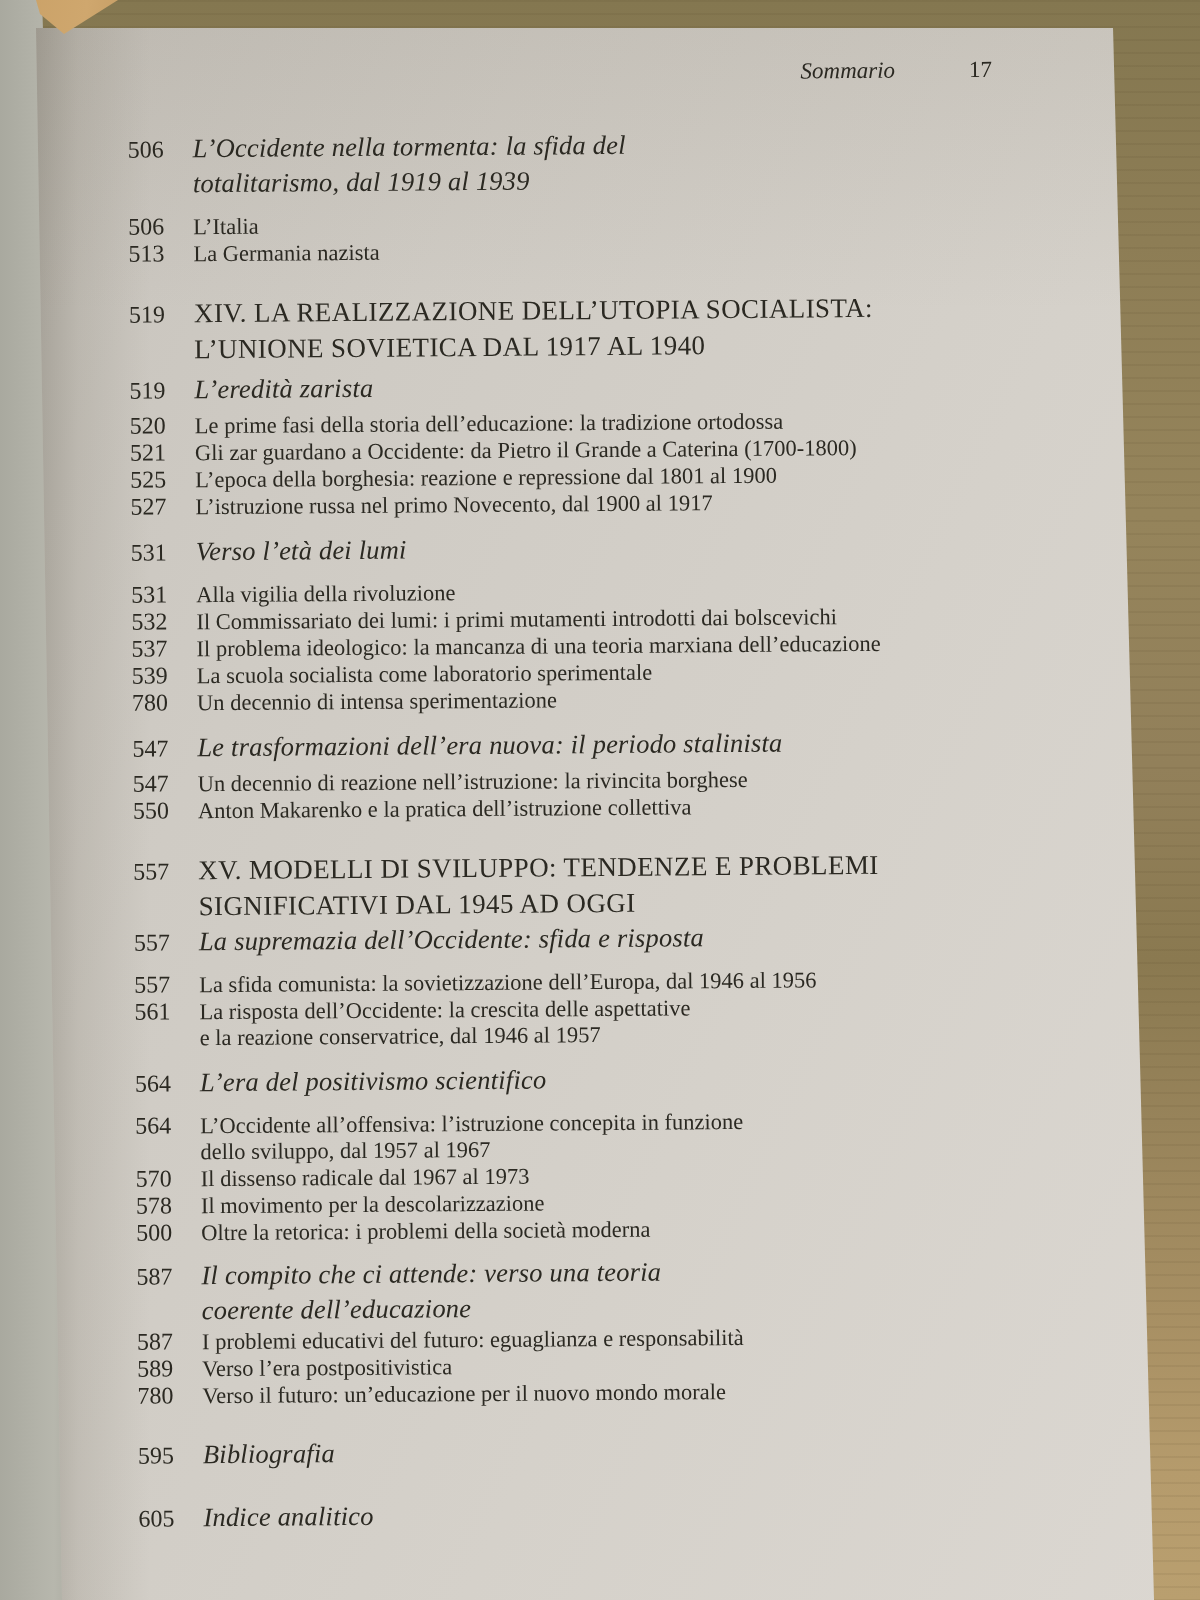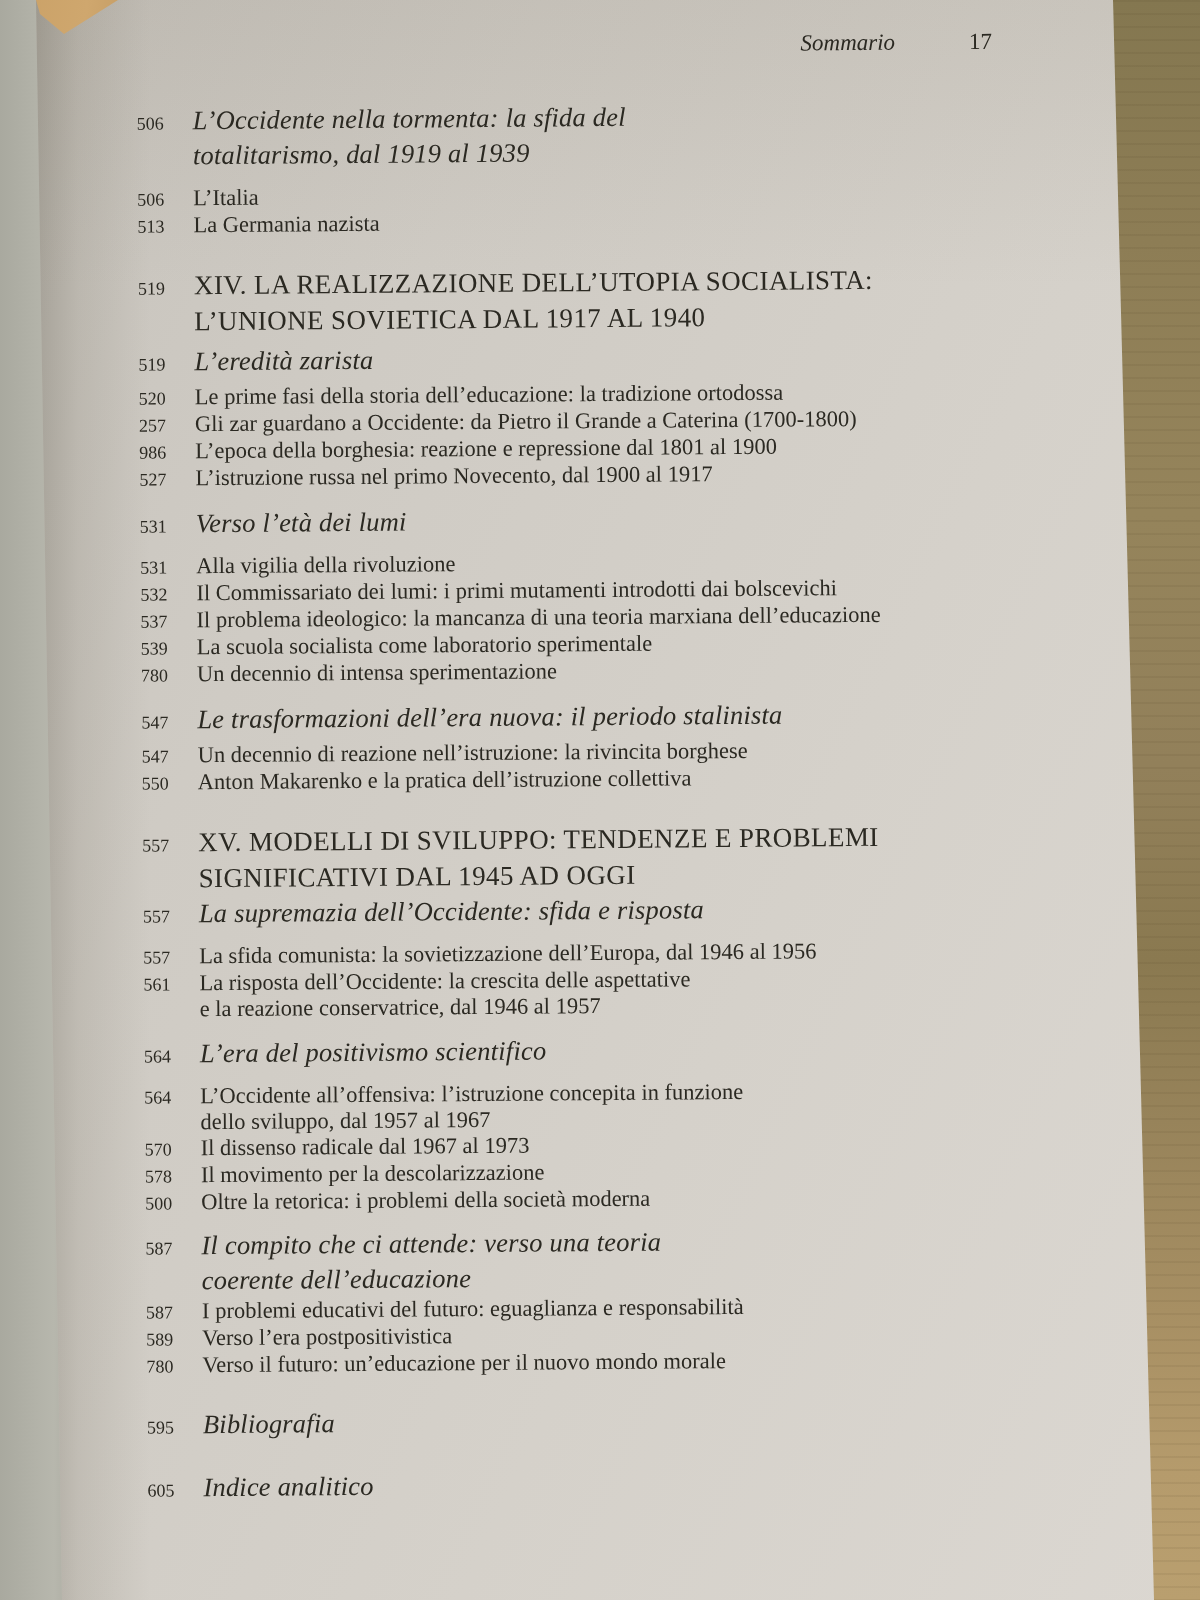--- a/index.html
+++ b/index.html
@@ -31,20 +31,21 @@
     clip-path: polygon(36px 0, 1113px 0, 1154px 100%, 62px 100%);
     background:
       
       linear-gradient(90deg,
         rgba(62,58,46,0.50) 0px, rgba(84,79,64,0.30) 36px,
         rgba(110,104,88,0.16) 78px, rgba(0,0,0,0) 150px),
       
       linear-gradient(180deg, rgba(120,112,96,0.12) 0%, rgba(0,0,0,0) 18%),
       
       linear-gradient(115deg, #c7c3bc 0%, #cfcbc4 28%, #d5d1ca 62%, #dbd7d1 100%);
+    margin-top: 28px;
   }
 
   
   .corner-curl {
     position: absolute; left: 0; top: 0; width: 140px; height: 40px;
     background: linear-gradient(100deg, #c9a066 0%, #cfa76e 60%, #c29a62 100%);
     clip-path: polygon(36px 0, 118px 0, 64px 34px, 40px 14px);
   }
 
   .content {
@@ -64,21 +65,21 @@
 
   .toc { margin-top: 42px; }
 
   .row {
     display: flex; align-items: baseline;
     padding-left: 101px;
   }
   .row .num {
     width: 62px; flex: none;
     text-align: right;
-    font-size: 18px; line-height: 26px;
+    font-size: 24px; line-height: 26px;
   }
   .row .text {
     margin-left: 29px;
     white-space: pre-line;
     max-width: 830px;
     font-size: 22.5px; line-height: 26px;
   }
   .row.section .text {
     font-style: italic;
     font-size: 26.5px; line-height: 35px;
@@ -135,26 +136,26 @@
           <span class="num">519</span>
           <span class="text">L’eredità zarista</span>
         </div>
 
         <div class="row sub break-xs">
           <span class="num">520</span>
           <span class="text">Le prime fasi della storia dell’educazione: la tradizione ortodossa</span>
         </div>
 
         <div class="row sub">
-          <span class="num">257</span>
+          <span class="num">521</span>
           <span class="text">Gli zar guardano a Occidente: da Pietro il Grande a Caterina (1700-1800)</span>
         </div>
 
         <div class="row sub">
-          <span class="num">986</span>
+          <span class="num">525</span>
           <span class="text">L’epoca della borghesia: reazione e repressione dal 1801 al 1900</span>
         </div>
 
         <div class="row sub">
           <span class="num">527</span>
           <span class="text">L’istruzione russa nel primo Novecento, dal 1900 al 1917</span>
         </div>
 
         <div class="row section break-md">
           <span class="num">531</span>

